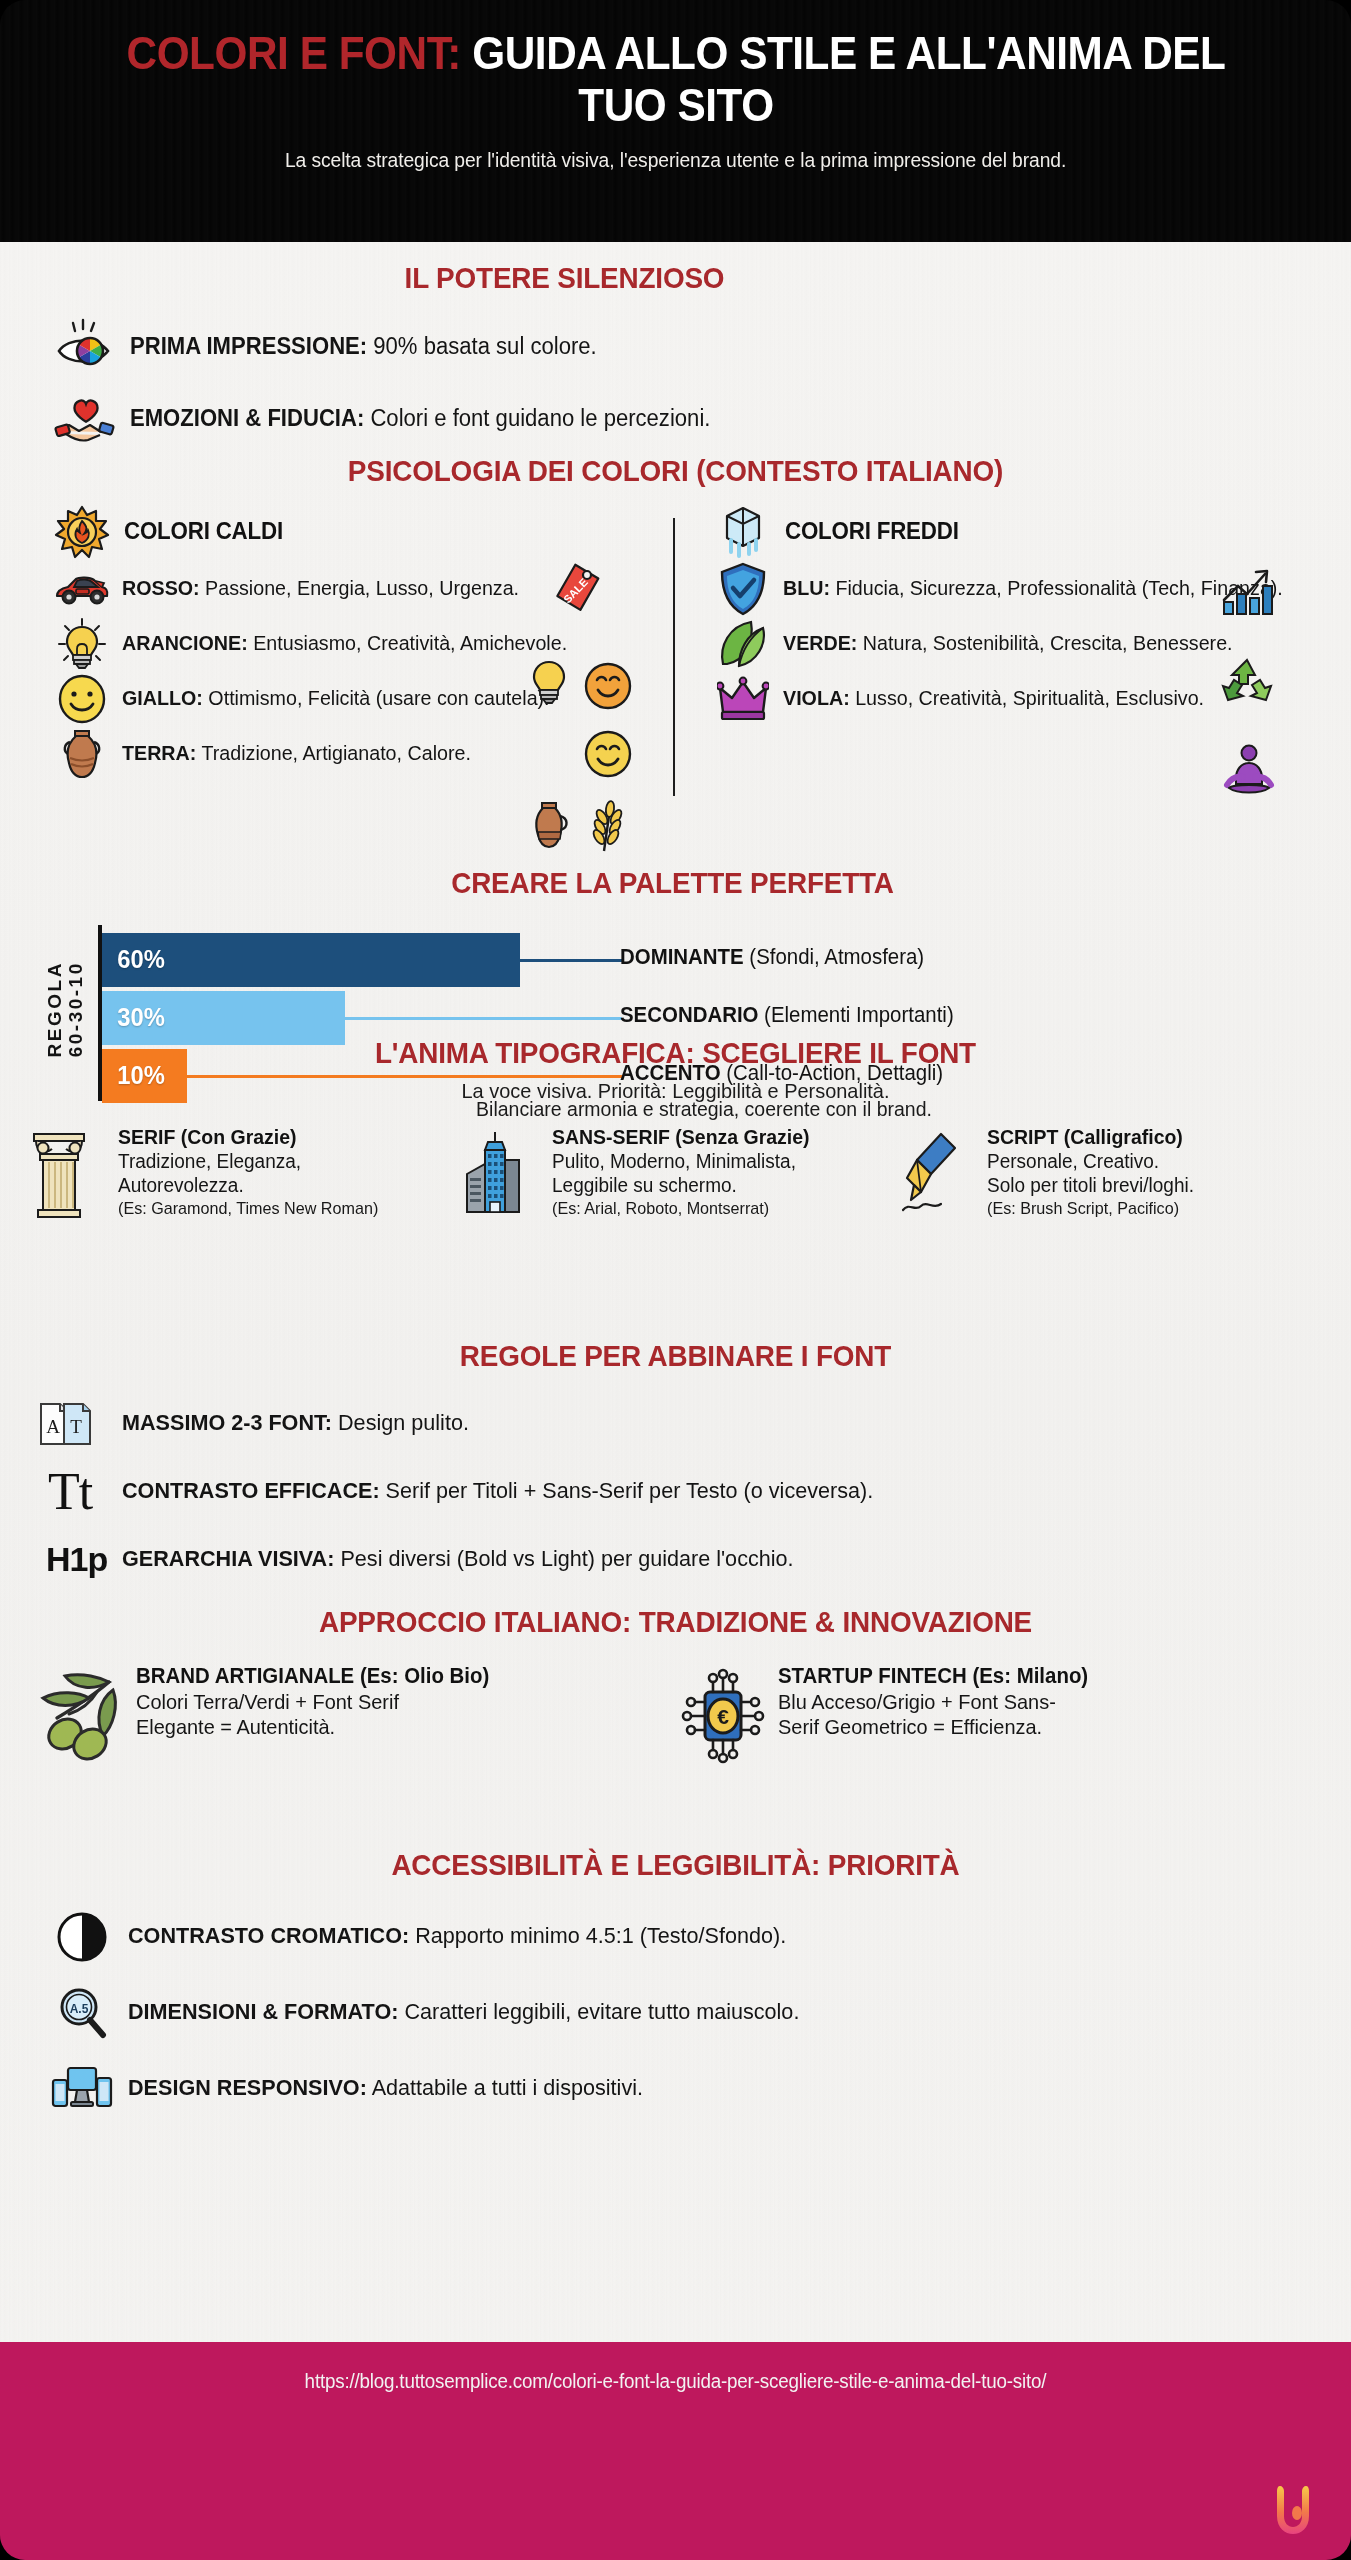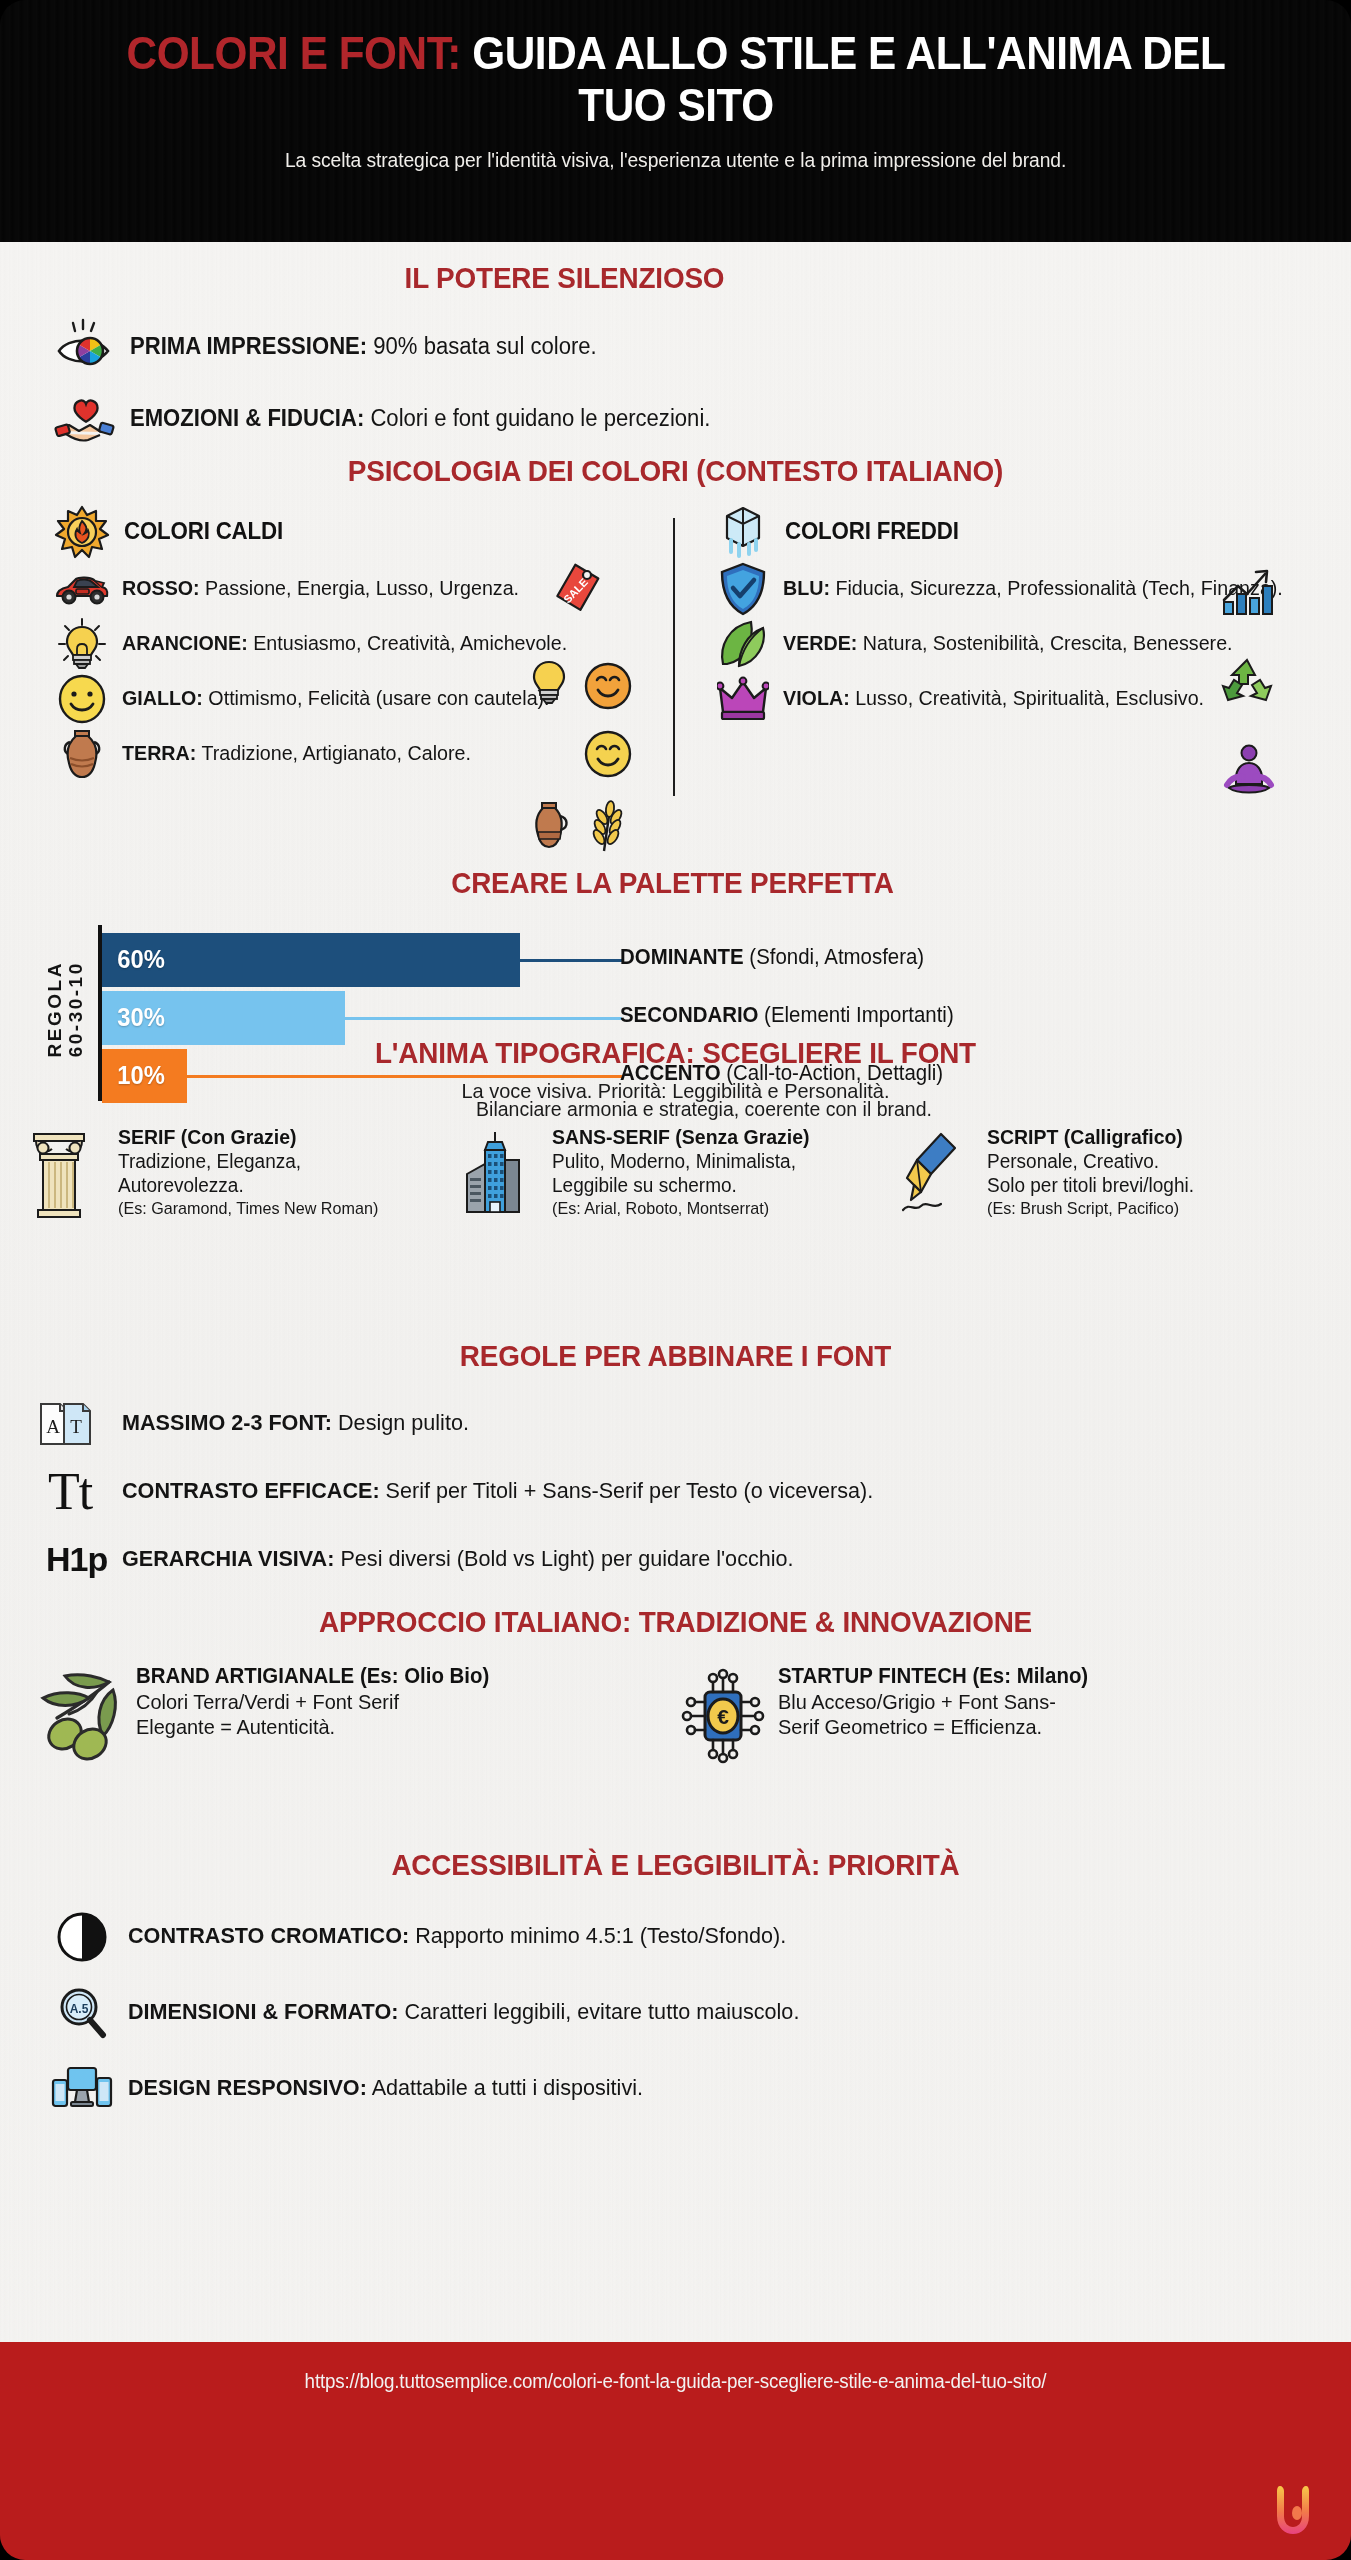--- a/index.html
+++ b/index.html
@@ -274,21 +274,21 @@
   .s7-rows { margin-top: 26px; padding-left: 48px; }
   .s7-row { display: flex; align-items: center; margin-bottom: 16px; }
   .s7-row .ico { width: 68px; height: 60px; }
   .s7-row .txt { margin-left: 12px; font-size: 22.5px; }
 
   
   .footer {
     position: absolute;
     top: 2342px; left: 0;
     width: 1351px; height: 218px;
-    background: #b91c1c;
+    background: #be185d;
   }
   .footer-url {
     position: absolute;
     top: 28px; left: 0; width: 1351px;
     text-align: center;
     color: #f2f2f2;
     font-size: 20px;
     transform: scaleX(0.94);
     letter-spacing: -0.2px;
   }

